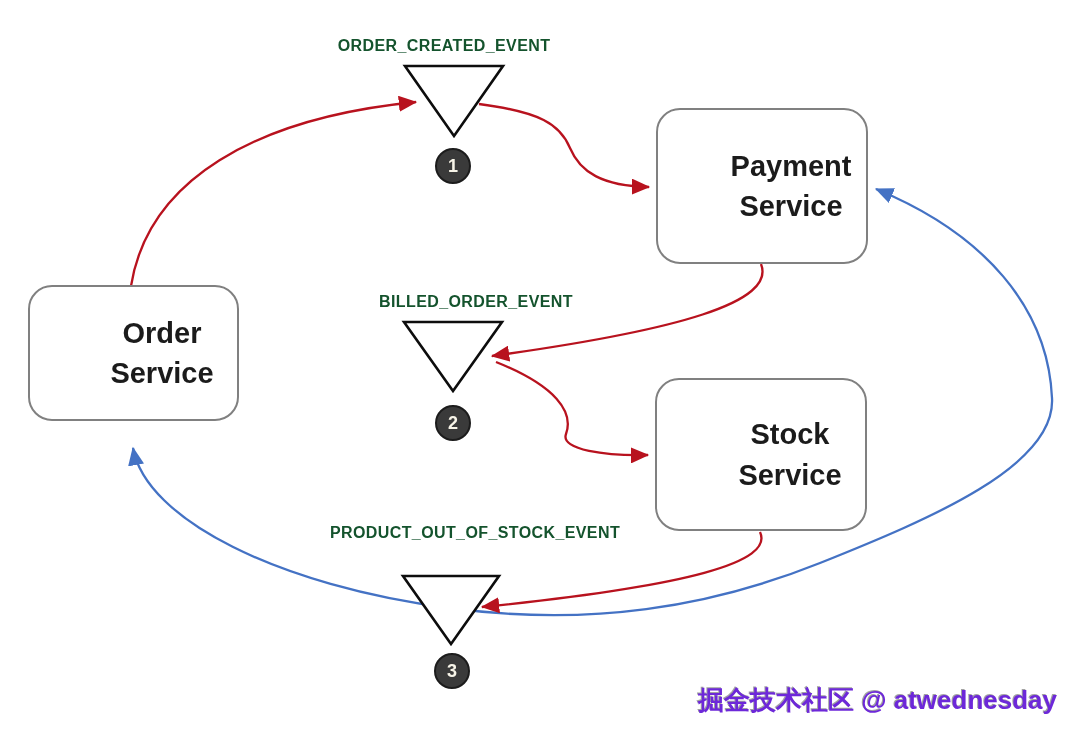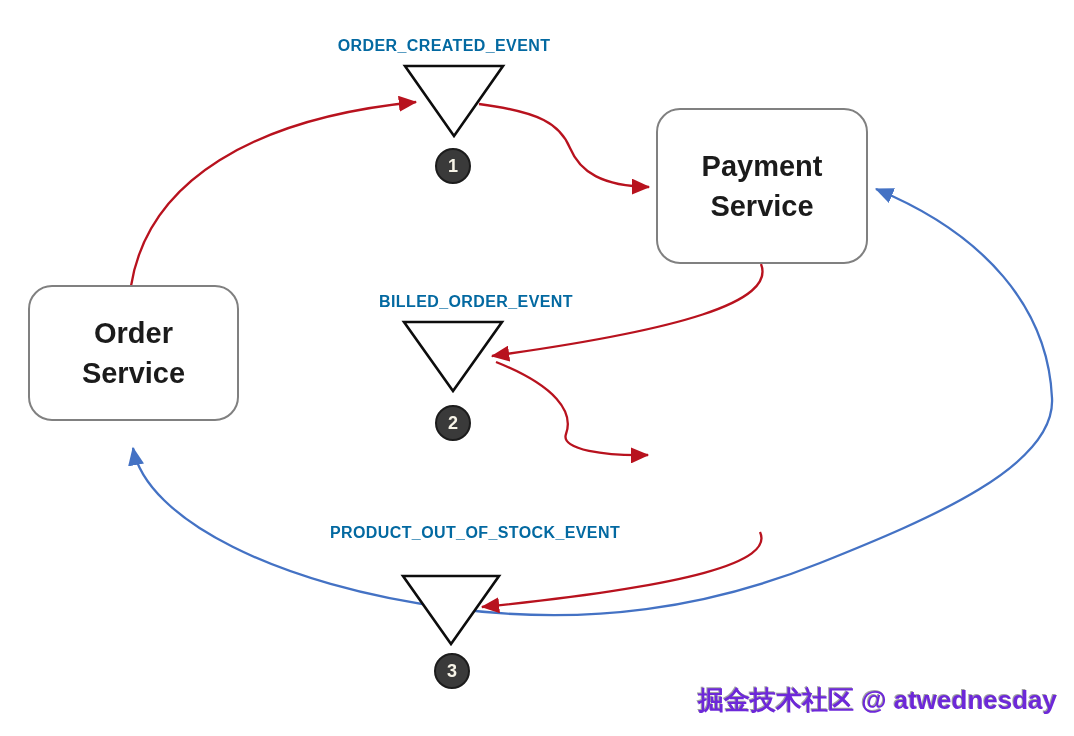--- a/index.html
+++ b/index.html
@@ -21,21 +21,21 @@
     width: 1074px;
     height: 736px;
   }
   .service-box {
     position: absolute;
     background: #ffffff;
     border: 2px solid #808080;
     border-radius: 24px;
     display: flex;
     align-items: center;
-    justify-content: center;
+    justify-content: flex-end;
     box-sizing: border-box;
   }
   .service-box .service-label {
     font-size: 29px;
     font-weight: bold;
     color: #1b1b1b;
     text-align: center;
     line-height: 1.38;
     max-width: 150px;
   }
@@ -43,21 +43,21 @@
   #svc-payment { left: 656px; top: 108px; width: 212px; height: 156px; }
   #svc-stock   { left: 655px; top: 378px; width: 212px; height: 153px; }
 
   .event-label {
     position: absolute;
     transform: translateX(-50%);
     white-space: nowrap;
     font-size: 16px;
     font-weight: bold;
     letter-spacing: 0.4px;
-    color: #0369a1;
+    color: #14532d;
   }
   #evt-label-1 { left: 444px; top: 37px; }
   #evt-label-2 { left: 476px; top: 293px; }
   #evt-label-3 { left: 475px; top: 524px; }
 
   .event-badge {
     position: absolute;
     width: 36px;
     height: 36px;
     border-radius: 50%;
@@ -124,20 +124,23 @@
 
     <path d="M 760 532 C 774 562, 690 586, 482 607" fill="none" stroke="#B8121E" stroke-width="2.3" marker-end="url(#arrow-red)"></path>
   </svg>
 
   <div class="service-box" id="svc-order">
     <div class="service-label">Order Service</div>
   </div>
   <div class="service-box" id="svc-payment">
     <div class="service-label">Payment Service</div>
   </div>
+  <div class="service-box" id="svc-stock">
+    <div class="service-label">Stock Service</div>
+  </div>
 
   <div class="event-label" id="evt-label-1">ORDER_CREATED_EVENT</div>
   <div class="event-label" id="evt-label-2">BILLED_ORDER_EVENT</div>
   <div class="event-label" id="evt-label-3">PRODUCT_OUT_OF_STOCK_EVENT</div>
 
   <div class="event-badge" id="badge-1">1</div>
   <div class="event-badge" id="badge-2">2</div>
   <div class="event-badge" id="badge-3">3</div>
 
   <div class="watermark">掘金技术社区 @ atwednesday</div>

